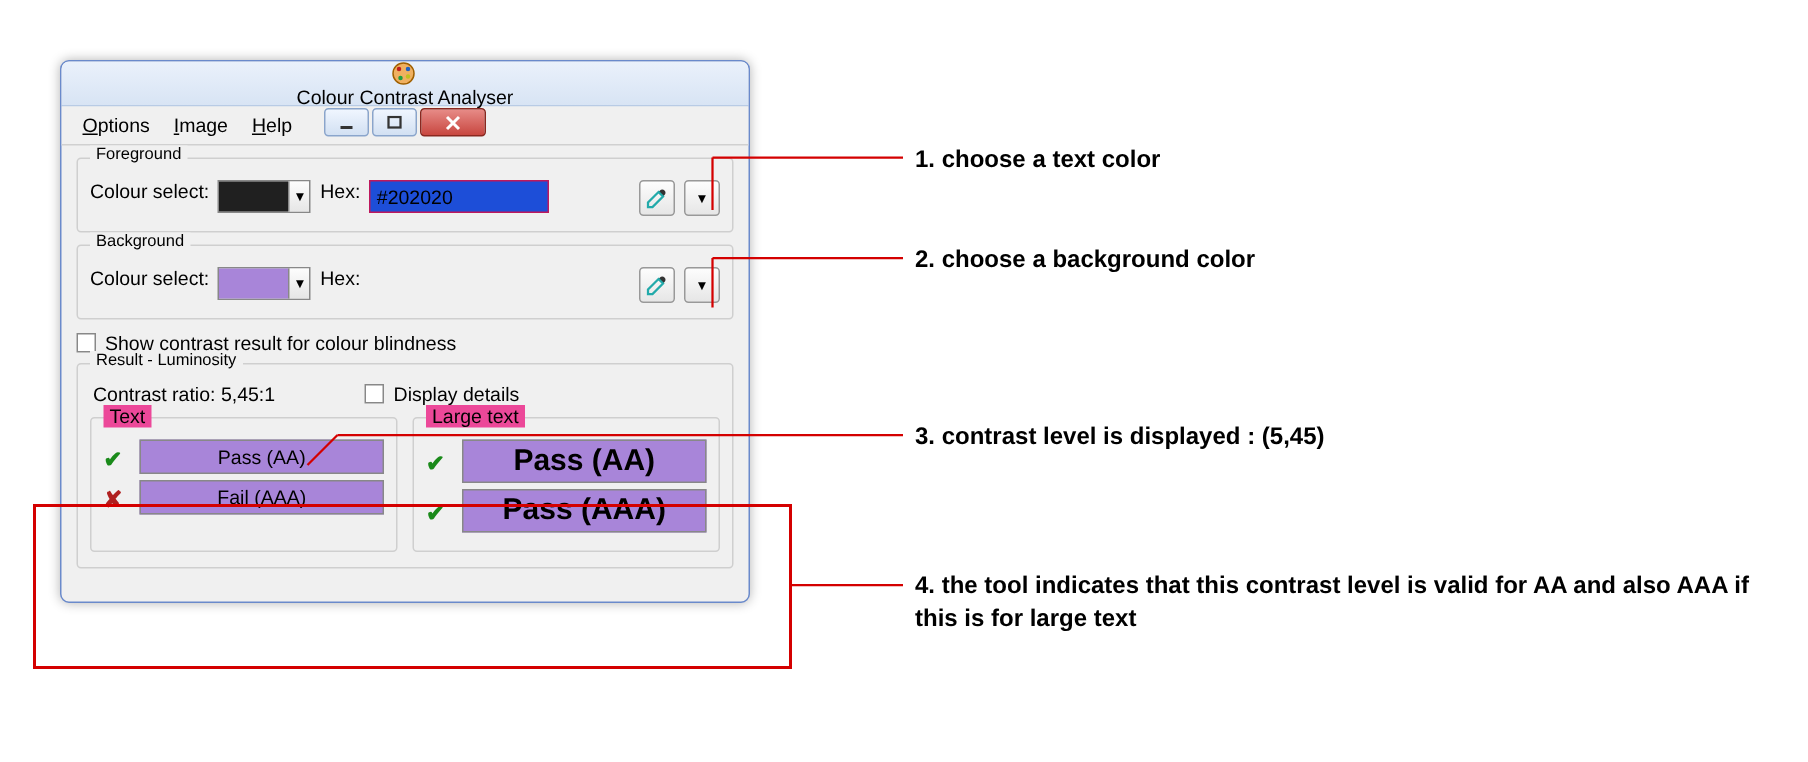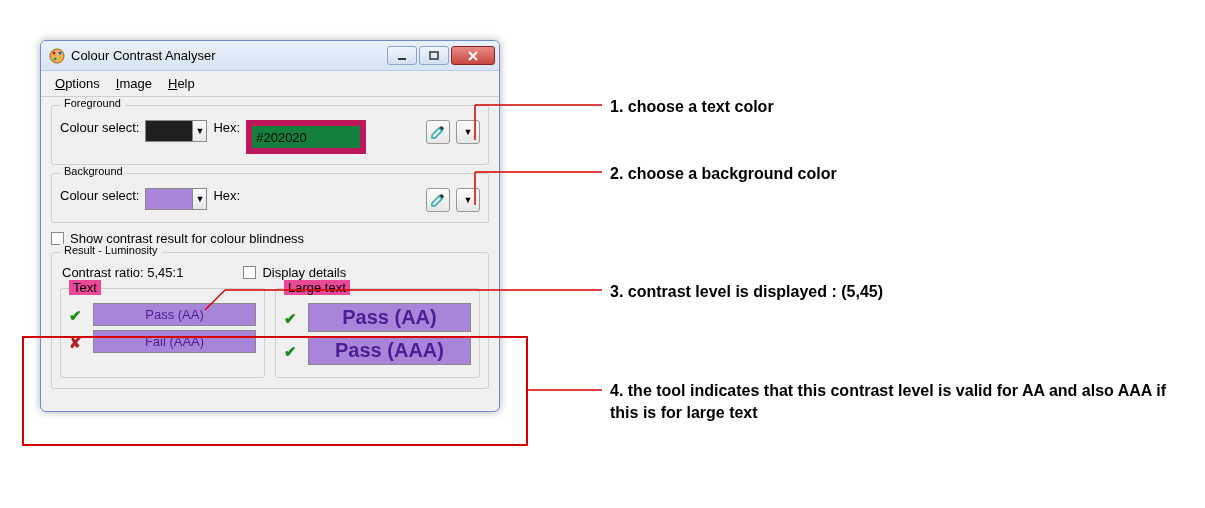--- a/index.html
+++ b/index.html
@@ -24,20 +24,21 @@
     box-shadow: 0 0 8px rgba(0,0,0,0.3);
     overflow: hidden;
   }
   .titlebar {
     display: flex;
     align-items: center;
     height: 30px;
     background: linear-gradient(#eaf1fb, #d8e4f4);
     border-bottom: 1px solid #b8cbe5;
     padding: 0 4px;
+    flex-direction: column;
   }
   .app-icon {
     width: 16px; height: 16px;
     margin: 0 6px 0 4px;
   }
   .title-text {
     flex: 1;
     color: #000;
     font-size: 13px;
   }
@@ -105,25 +106,25 @@
   }
   .swatch-drop {
     width: 14px; height: 20px;
     border-left: 1px solid #888;
     background: linear-gradient(#fdfdfd,#e6e6e6);
     display: flex; align-items: center; justify-content: center;
     font-size: 9px;
   }
   .hex-input {
     width: 120px;
-    height: 34px;
-    border: 6px solid #be185d;
+    height: 22px;
+    border: 1px solid #be185d;
     padding: 0 4px;
     font-size: 13px;
-    background: #15803d;
+    background: #1d4ed8;
   }
   .icon-btn {
     width: 24px; height: 24px;
     border: 1px solid #999;
     border-radius: 3px;
     background: linear-gradient(#fdfdfd,#e6e6e6);
     display: flex; align-items: center; justify-content: center;
   }
   .checkbox-row {
     display: flex; align-items: center; gap: 6px;
@@ -163,21 +164,21 @@
     margin: 4px 0;
   }
   .mark { width: 16px; height: 16px; font-weight: bold; font-size: 15px; }
   .pass-mark { color: #1a8a1a; }
   .fail-mark { color: #b02020; }
   .pf-box {
     flex: 1;
     text-align: center;
     padding: 3px 0;
     border: 1px solid #888;
-    color: #4c1d95;
+    color: #000000;
   }
   .pf-box.large { font-size: 20px; font-weight: bold; padding: 2px 0; }
   
   .annot {
     position: absolute;
     left: 610px;
     font-family: Verdana, sans-serif;
     font-weight: bold;
     font-size: 16px;
     color: #000;

